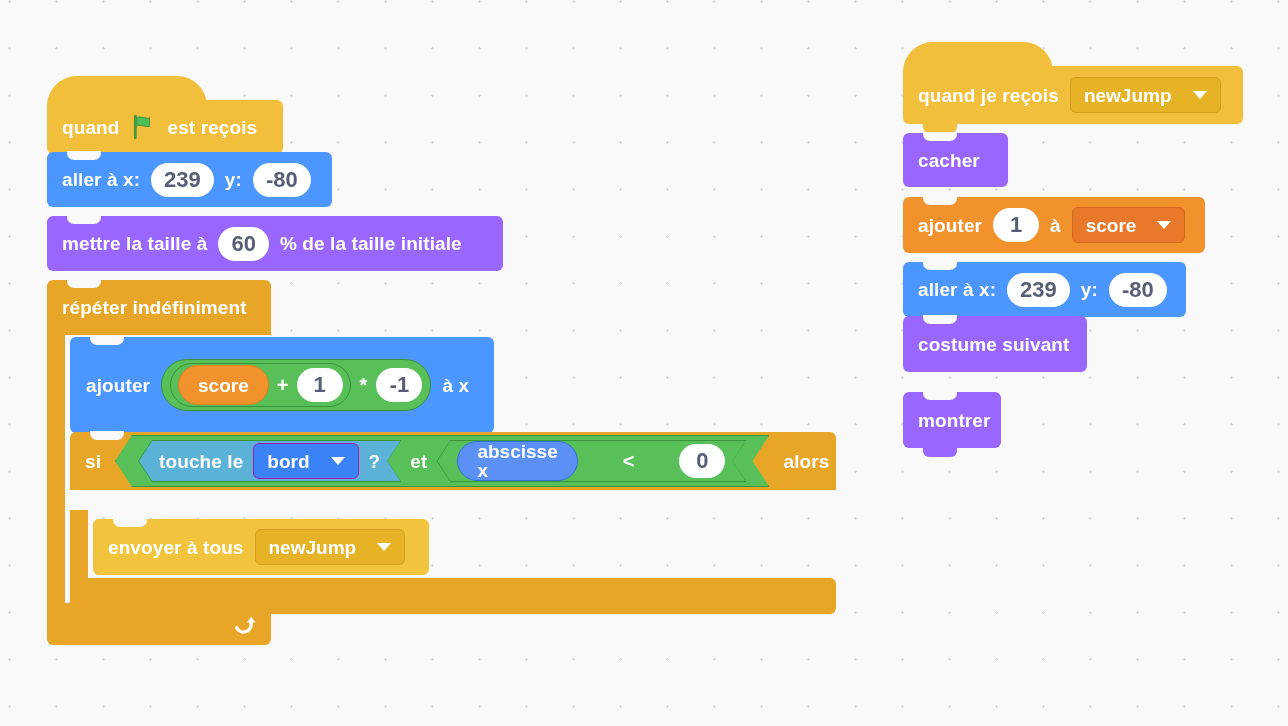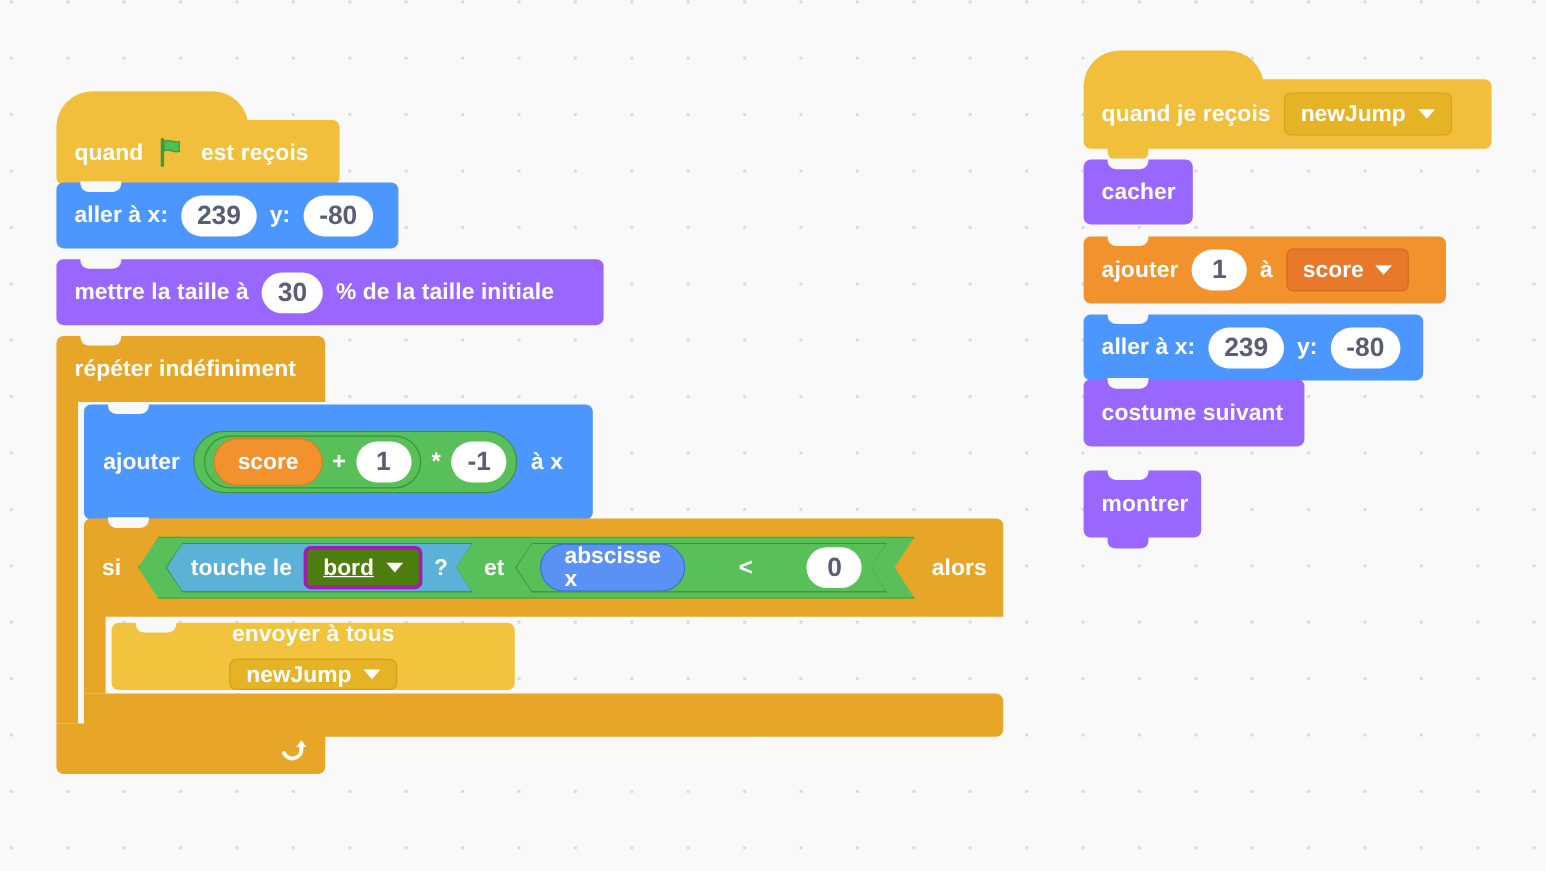--- a/index.html
+++ b/index.html
@@ -41,30 +41,30 @@
     font-weight: bold;
     line-height: 1;
   }
 
   
   .ddown {
     border-radius: 6px;
     height: 36px;
     display: inline-flex;
     align-items: center;
-    gap: 10px;
+    gap: 21px;
     padding: 0 13px;
     color: #ffffff;
     font-size: 19px;
     font-weight: bold;
     line-height: 1;
   }
   .ddown.events  { background: #e6b327; border: 1px solid #d49f1d; }
   .ddown.vars    { background: #e8792a; border: 1px solid #d4681f; }
-  .ddown.sensing { background: #4d7c0f; border: 3px solid #a21caf; text-decoration: underline; }
+  .ddown.sensing { background: #3b82f6; border: 1px solid #a21caf; }
   .caret {
     width: 0; height: 0;
     border-left: 7px solid transparent;
     border-right: 7px solid transparent;
     border-top: 8px solid #ffffff;
   }
 
   
   .reporter {
     border-radius: 999px;
@@ -115,21 +115,21 @@
     height: 55px;
     border-radius: 6px;
     display: flex;
     align-items: center;
     gap: 11px;
     padding: 0 15px;
   }
   .stack.motion { background: #4c97ff; }
   .stack.looks  { background: #9966ff; }
   .stack.vars   { background: #f2922d; }
-  .stack.events { background: #f2c33c; flex-direction: column; }
+  .stack.events { background: #f2c33c; }
 
   .notch-t {
     position: absolute;
     width: 34px; height: 9px;
     left: 20px; top: -1px;
     background: #f9f9f9;
     border-radius: 0 0 7px 7px;
   }
 
   
@@ -225,21 +225,21 @@
     <div class="notch-t"></div>
     <span class="lbl">aller à x:</span>
     <span class="oval">239</span>
     <span class="lbl">y:</span>
     <span class="oval">-80</span>
   </div>
 
   <div class="stack looks" style="left:47px; top:216px; width:456px;">
     <div class="notch-t"></div>
     <span class="lbl">mettre la taille à</span>
-    <span class="oval">30</span>
+    <span class="oval">60</span>
     <span class="lbl">% de la taille initiale</span>
   </div>
 
   <div class="cblock" style="left:47px; top:280px; width:224px; height:386px;">
     <div class="c-head ctrl" style="width:224px;">
       <div class="notch-t"></div>
       <span class="lbl">répéter indéfiniment</span>
     </div>
     <div class="c-arm ctrl" style="top:55px; height:268px;"></div>
     <div class="c-foot ctrl" style="top:323px; width:224px; height:42px;">
@@ -261,21 +261,21 @@
         <span class="lbl" style="font-size:20px;">+</span>
         <span class="oval">1</span>
       </span>
       <span class="lbl" style="font-size:20px;">*</span>
       <span class="oval">-1</span>
     </span>
     <span class="lbl">à x</span>
   </div>
 
   <div class="cblock" style="left:70px; top:432px; width:766px; height:190px;">
-    <div class="c-head ctrl" style="width:766px; height:82px; gap:14px;">
+    <div class="c-head ctrl" style="width:766px; height:58px; gap:14px;">
       <div class="notch-t"></div>
       <span class="lbl">si</span>
 
       <span class="hexout">
         <span class="hex-border">
           <span class="hexin sensing">
             <span class="lbl">touche le</span>
             <span class="ddown sensing">
               <span>bord</span>
               <span class="caret"></span>
@@ -316,21 +316,21 @@
     <div class="hat-body" style="width:340px; height:58px;">
       <span class="lbl">quand je reçois</span>
       <span class="ddown events">
         <span>newJump</span>
         <span class="caret"></span>
       </span>
       <div class="notch-b" style="background:#f2bf3c;"></div>
     </div>
   </div>
 
-  <div class="stack looks" style="left:903px; top:133px; width:91px; height:54px;">
+  <div class="stack looks" style="left:903px; top:133px; width:105px; height:54px;">
     <div class="notch-t"></div>
     <span class="lbl">cacher</span>
   </div>
 
   <div class="stack vars" style="left:903px; top:197px; width:302px; height:56px;">
     <div class="notch-t"></div>
     <span class="lbl">ajouter</span>
     <span class="oval">1</span>
     <span class="lbl">à</span>
     <span class="ddown vars">

